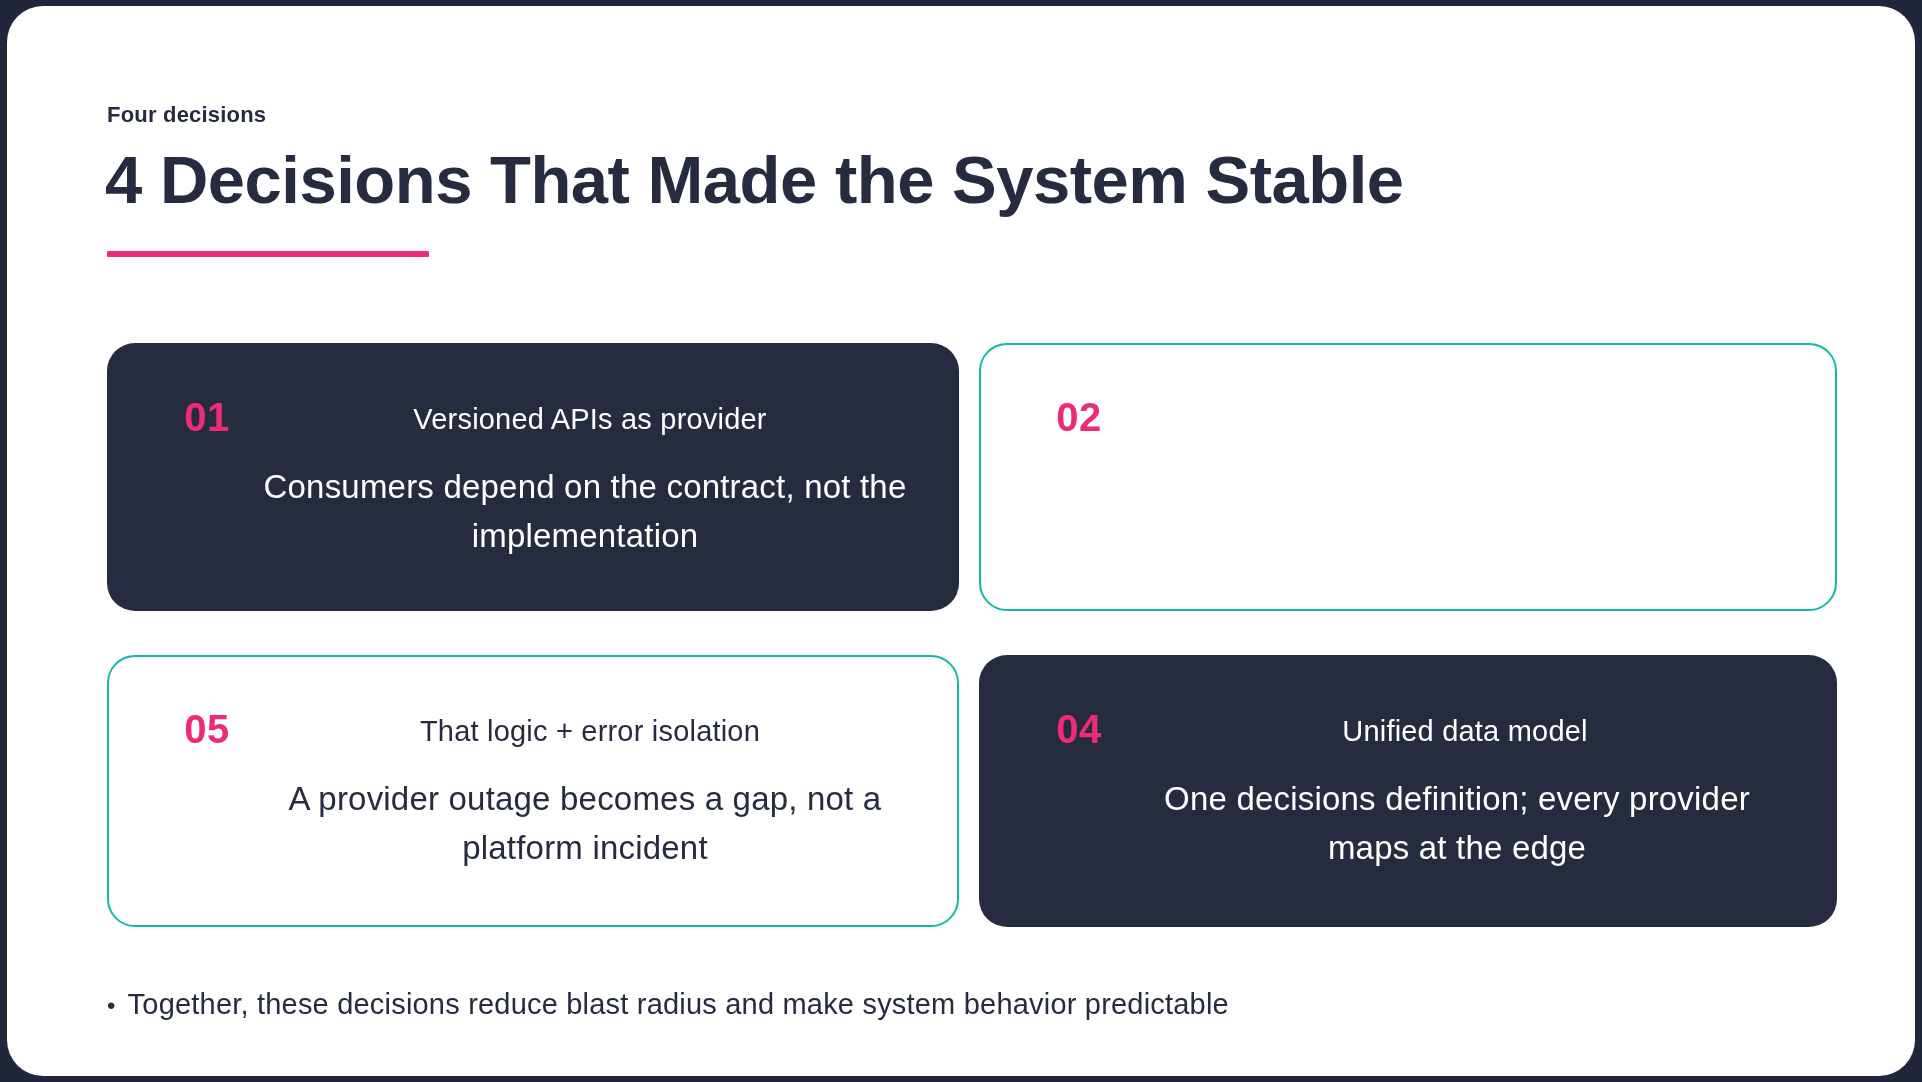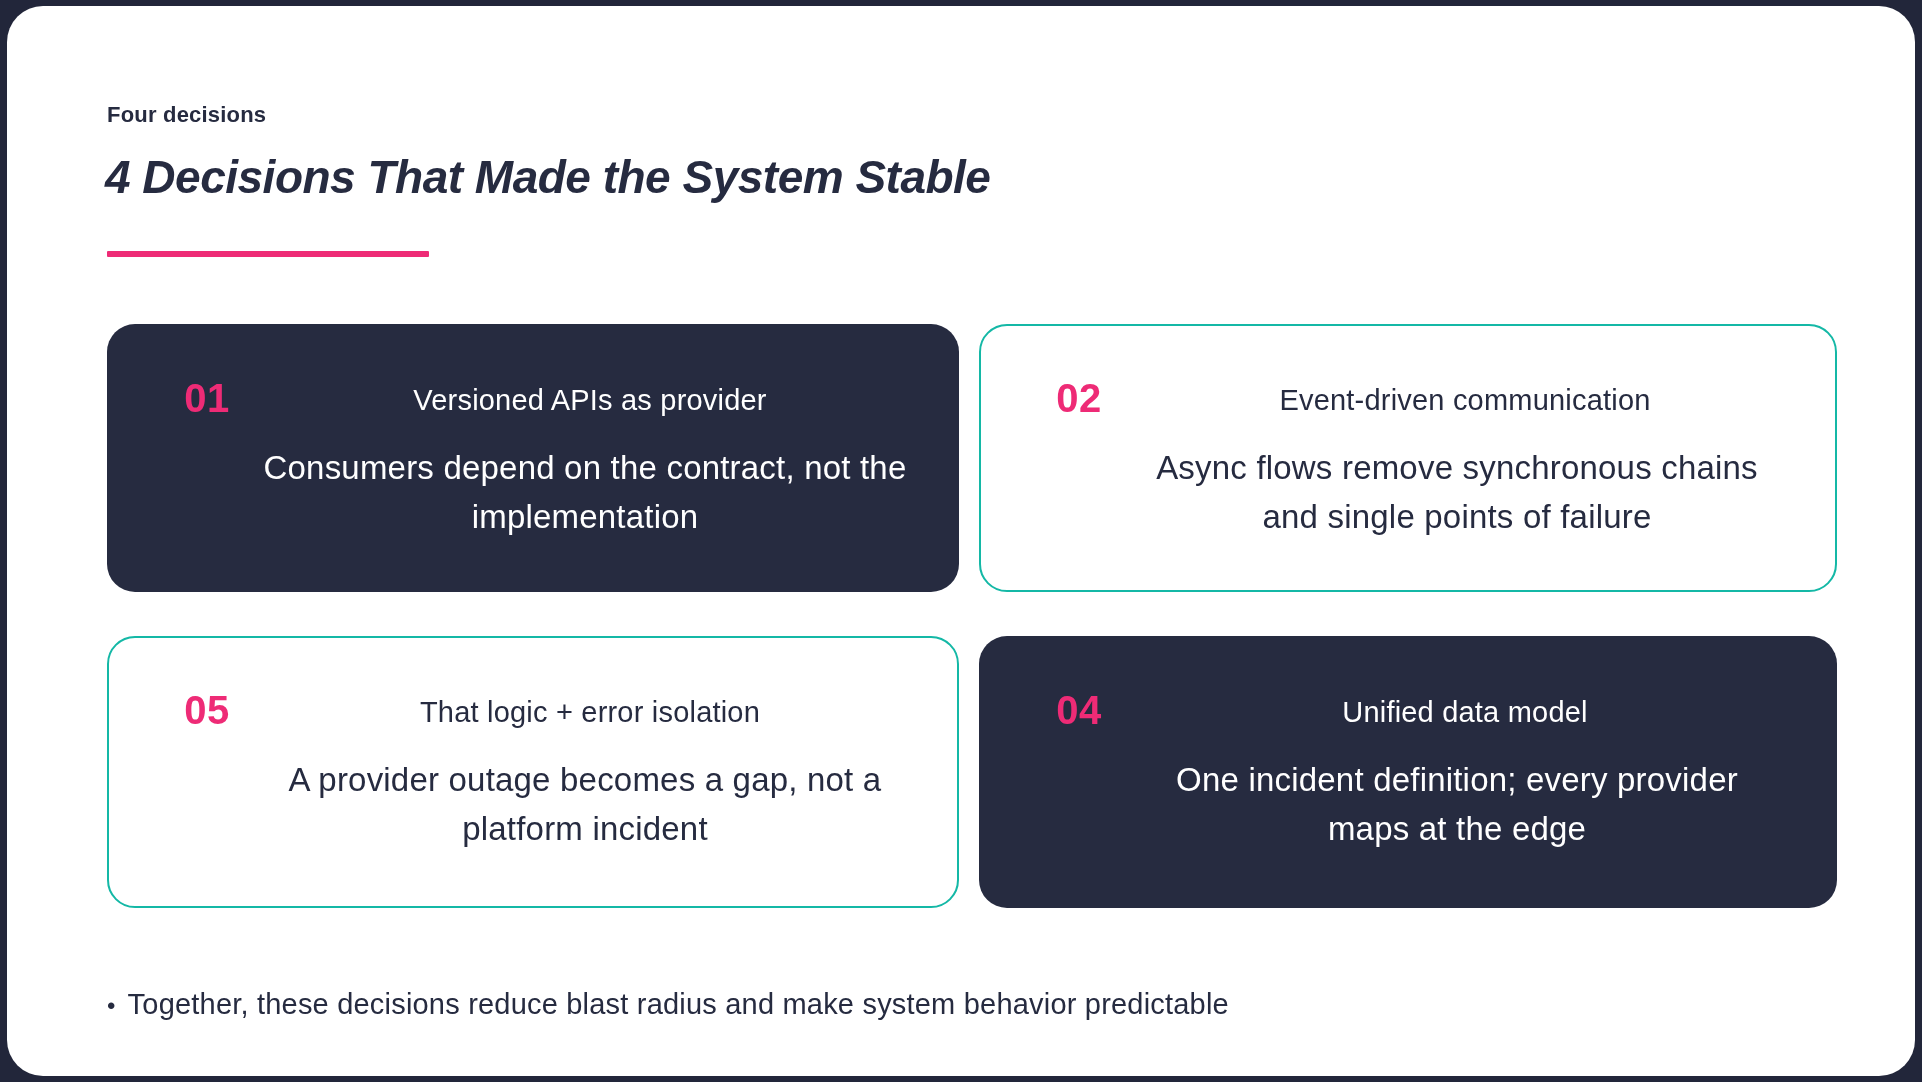--- a/index.html
+++ b/index.html
@@ -26,42 +26,41 @@
     top: 96px;
     font-size: 22px;
     font-weight: 700;
     color: #262B40;
     letter-spacing: 0.2px;
   }
 
   .main-title {
     position: absolute;
     left: 98px;
-    top: 144px;
-    font-size: 46px;
+    top: 135px;
+    font-size: 67px;
     font-weight: 800;
     color: #262B40;
     letter-spacing: -0.5px;
     white-space: nowrap;
-    font-style: italic;
   }
 
   .title-rule {
     position: absolute;
     left: 100px;
     top: 245px;
     width: 322px;
     height: 6px;
     border-radius: 1px;
   }
 
   .cards-grid {
     position: absolute;
     left: 100px;
-    top: 318px;
+    top: 337px;
     width: 1730px;
     display: grid;
     grid-template-columns: 852px 858px;
     grid-template-rows: 268px 272px;
     column-gap: 20px;
     row-gap: 44px;
   }
 
   .card {
     border-radius: 28px;
@@ -132,39 +131,35 @@
     <div class="card dark">
       <div class="card-number" style="color:#EE2B76;">01</div>
       <div class="card-body-col">
         <div class="card-title">Versioned APIs as provider</div>
         <div class="card-desc">Consumers depend on the contract, not the implementation</div>
       </div>
     </div>
 
     <div class="card light">
       <div class="card-number" style="color:#EE2B76;">02</div>
-      <div class="card-body-col">
-        <div class="card-title">Event-driven communication</div>
-        <div class="card-desc">Async flows remove synchronous chains and single points of failure</div>
-      </div>
     </div>
 
     <div class="card light">
       <div class="card-number" style="color:#EE2B76;">05</div>
       <div class="card-body-col">
         <div class="card-title">That logic + error isolation</div>
         <div class="card-desc">A provider outage becomes a gap, not a platform incident</div>
       </div>
     </div>
 
     <div class="card dark">
       <div class="card-number" style="color:#EE2B76;">04</div>
       <div class="card-body-col">
         <div class="card-title">Unified data model</div>
-        <div class="card-desc">One incident definition; every provider maps at the edge</div>
+        <div class="card-desc">One decisions definition; every provider maps at the edge</div>
       </div>
     </div>
 
   </div>
 
   <div class="footer-note">
     <span class="footer-bullet">•</span>
     <span>Together, these decisions reduce blast radius and make system behavior predictable</span>
   </div>
 

